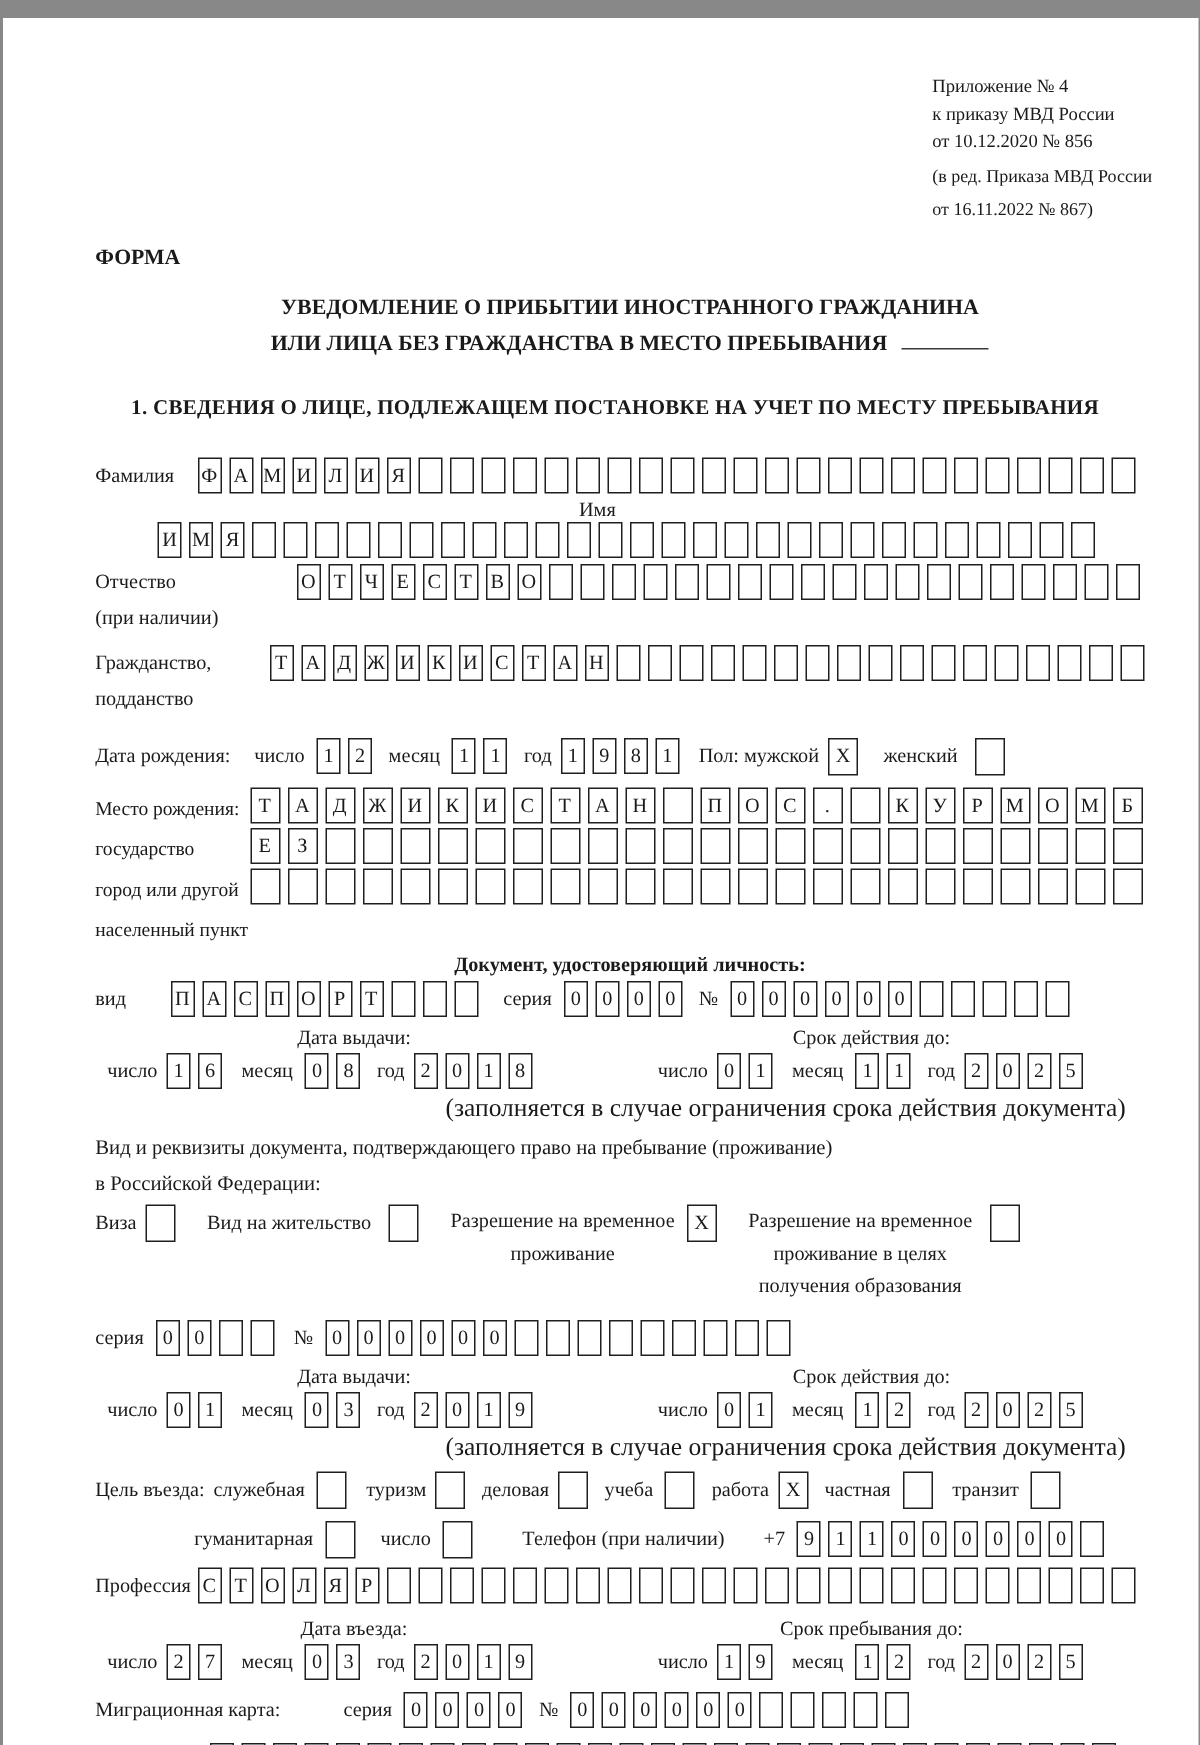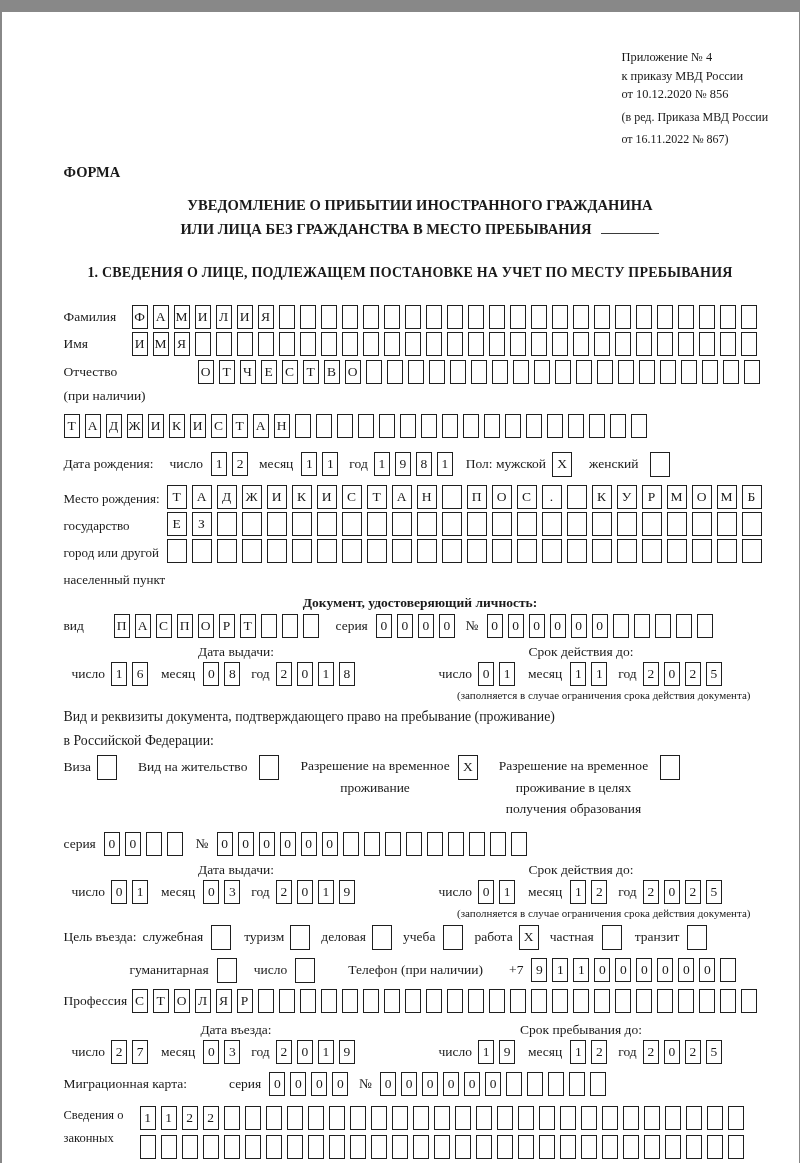--- a/index.html
+++ b/index.html
@@ -32,21 +32,21 @@
   .cb .cell { width: 20px; height: 25px; }
   .gap6 { margin-left: 6px; } .gap8 { margin-left: 8px; }
   .gap12 { margin-left: 12px; } .gap16 { margin-left: 16px; }
   .lab-col { line-height: 24px; flex: none; }
   .stack > .cells { margin-bottom: 3px; }
   .dt-headers { display: flex; font-size: 13.5px; margin-top: 6px; }
   .dt-headers .c1 { width: 345px; text-align: center; }
   .dt-headers .c2 { width: 345px; text-align: center; }
   .dt-row { display: flex; align-items: center; margin-top: 2px; }
   .dt-group { display: flex; align-items: center; width: 345px; flex: none; }
-  .note-right { font-size: 11px; text-align: right; padding-right: 26px; margin-top: 3px; }
+  .note-right { font-size: 17px; text-align: right; padding-right: 26px; margin-top: 3px; }
   .ctr { text-align: center; }
   .chk-label-block { font-size: 13.5px; text-align: center; line-height: 1.6; }
 </style>
 </head>
 <body>
 
 <div class="page">
 
   <div class="hdr-note">
     <div>Приложение № 4</div>
@@ -94,21 +94,21 @@
         <span class="cell"></span>
         <span class="cell"></span>
         <span class="cell"></span>
         <span class="cell"></span>
         <span class="cell"></span>
         <span class="cell"></span>
         <span class="cell"></span>
       </span>
   </div>
 
-  <div class="row" style="margin-top:3px;">
+  <div class="row" style="margin-top:3px;flex-direction:column;">
     <span class="lab" style="width:68px;">Имя</span>
     <span class="cells">
         <span class="cell">И</span>
         <span class="cell">М</span>
         <span class="cell">Я</span>
         <span class="cell"></span>
         <span class="cell"></span>
         <span class="cell"></span>
         <span class="cell"></span>
         <span class="cell"></span>
@@ -167,20 +167,24 @@
         <span class="cell"></span>
         <span class="cell"></span>
         <span class="cell"></span>
         <span class="cell"></span>
         <span class="cell"></span>
         <span class="cell"></span>
       </span>
   </div>
 
   <div class="row top" style="margin-top:6px;">
+    <span class="lab lab-col" style="width:116px;">
+      <span style="display:block;">Гражданство,</span>
+      <span style="display:block;">подданство</span>
+    </span>
     <span class="cells">
         <span class="cell">Т</span>
         <span class="cell">А</span>
         <span class="cell">Д</span>
         <span class="cell">Ж</span>
         <span class="cell">И</span>
         <span class="cell">К</span>
         <span class="cell">И</span>
         <span class="cell">С</span>
         <span class="cell">Т</span>

